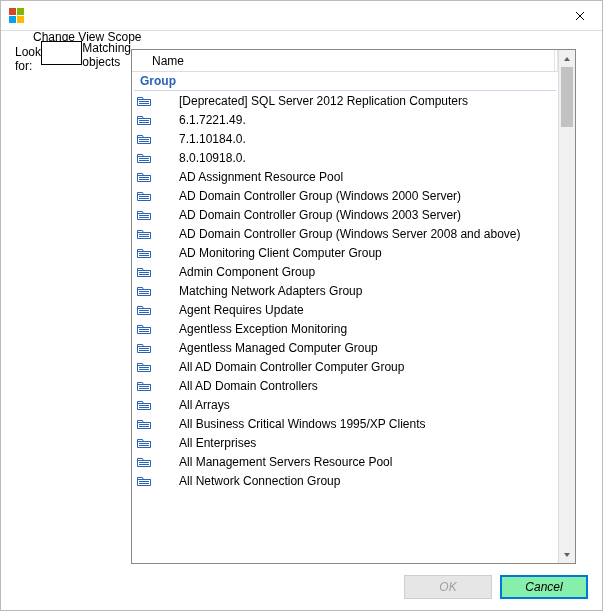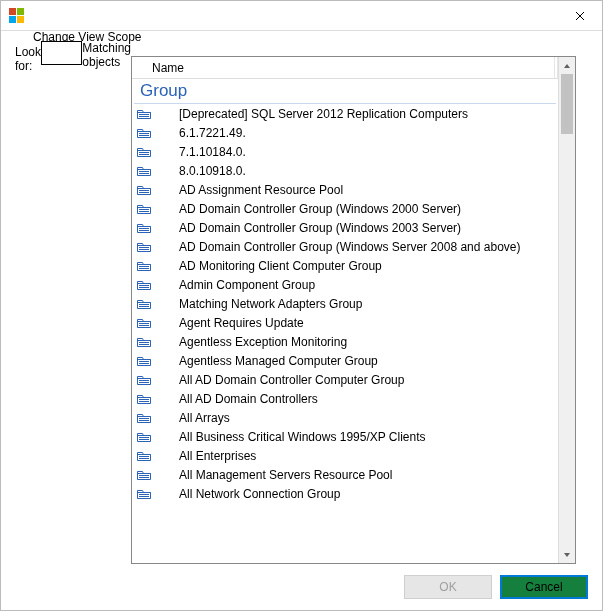--- a/index.html
+++ b/index.html
@@ -53,21 +53,21 @@
     width: 100%;
     height: 24px;
     border: 1px solid #000;
     padding: 2px 4px;
     font: inherit;
     outline: none;
   }
   .listbox-wrap {
     flex: 1;
     border: 1px solid #888;
-    margin-top: 15px;
+    margin-top: 8px;
     display: flex;
     min-height: 0;
     background: #fff;
   }
   .listbox {
     flex: 1;
     overflow: hidden;
     position: relative;
   }
   .col-header-row {
@@ -86,21 +86,22 @@
     display: flex;
     align-items: center;
     position: relative;
   }
   .col-header.fixed { flex: 0 0 405px; }
   .group-header {
     color: #2a62b8;
     padding: 2px 4px 2px 6px;
     border-bottom: 1px solid #c9d8ef;
     margin: 0 2px;
-    font-size: 17px;
+    font-size: 12px;
+    font-weight: bold;
   }
   .rows {
     overflow: hidden;
   }
   .row {
     display: flex;
     align-items: center;
     height: 19px;
     padding-left: 2px;
     gap: 24px;
@@ -139,39 +140,40 @@
     border-radius: 0;
   }
 
   .footer {
     height: 46px;
     display: flex;
     align-items: center;
     justify-content: flex-end;
     padding: 0 14px;
     gap: 8px;
+    font-style: italic;
   }
   .btn {
     width: 88px;
     height: 24px;
     border: 1px solid #adadad;
     background: #e1e1e1;
     font: inherit;
     display: flex;
     align-items: center;
     justify-content: center;
   }
   .btn.disabled {
     color: #a0a0a0;
     background: #e6e6e6;
     border-color: #cfcfcf;
   }
   .btn.default {
     border: 1px solid #0078d7;
-    background: #15803d;
+    background: #86efac;
     box-shadow: inset 0 0 0 1px #0078d7;
   }
 </style>
 </head>
 <body>
 
 <div class="titlebar">
   <div class="app-icon">
     <span style="background:#d24726"></span>
       <span style="background:#7fba00"></span>

